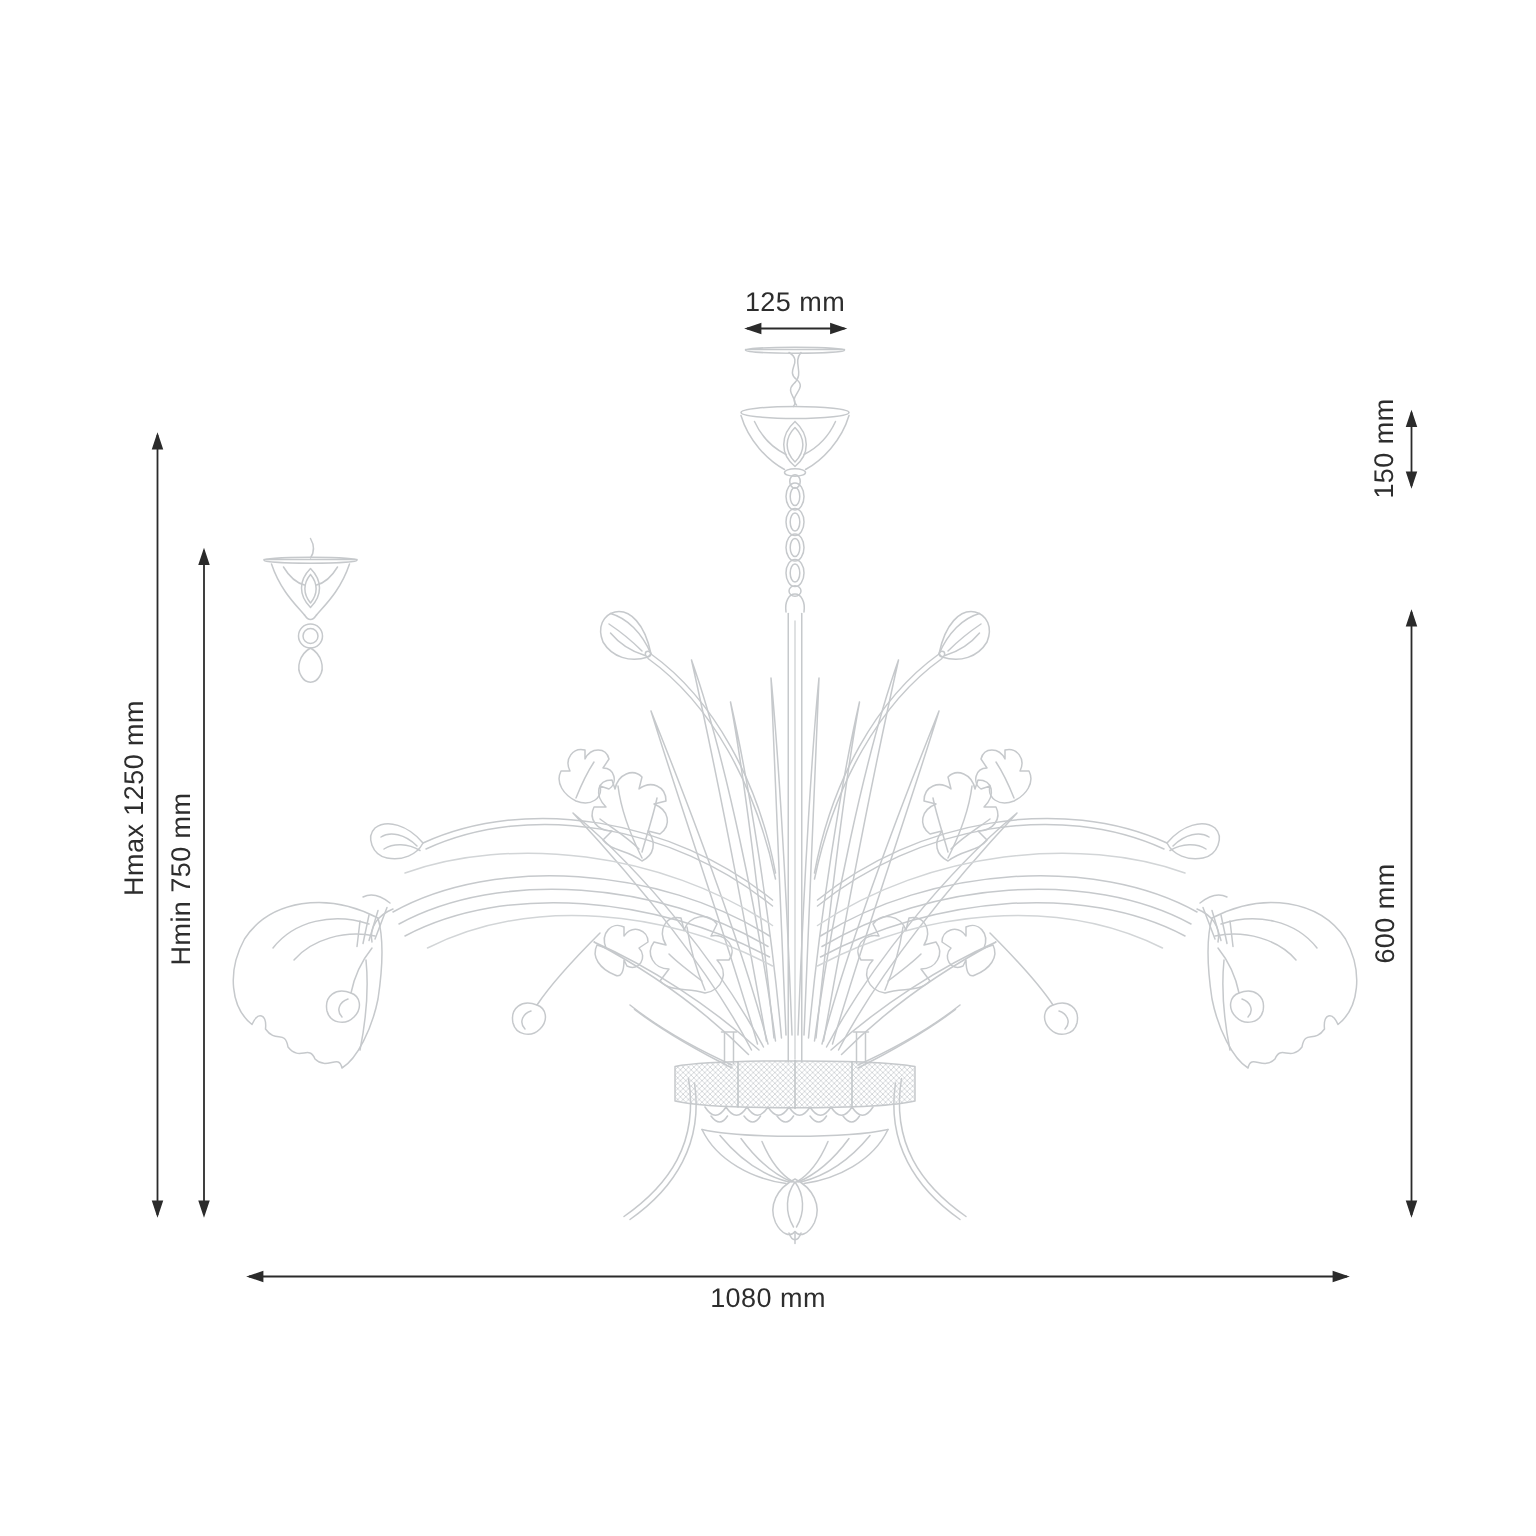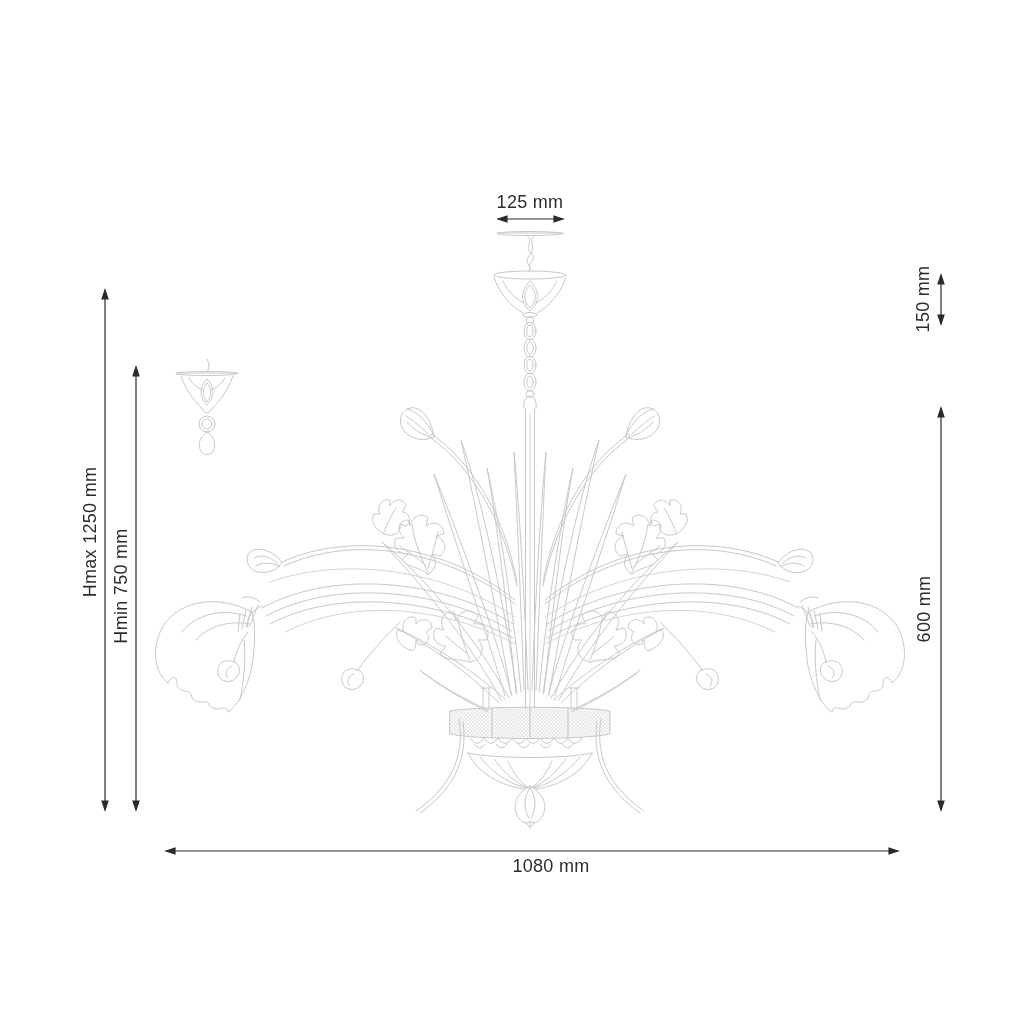--- a/index.html
+++ b/index.html
@@ -220,15 +220,15 @@
   <div class="dim-label" style="left:530px; top:180px;">125 mm</div>
 
   <div class="dim-label vert" style="left:923px; top:277px;">150 mm</div>
 
   <div class="dim-label vert" style="left:924px; top:587px;">600 mm</div>
 
   <div class="dim-label vert" style="left:90px; top:510px;">Hmax 1250 mm</div>
 
   <div class="dim-label vert" style="left:121px; top:564px;">Hmin 750 mm</div>
 
-  <div class="dim-label" style="left:551px; top:844px;">1080 mm</div>
+  <div class="dim-label" style="left:512px; top:844px;">1080 mm</div>
 
 </div>
 
 </body></html>

